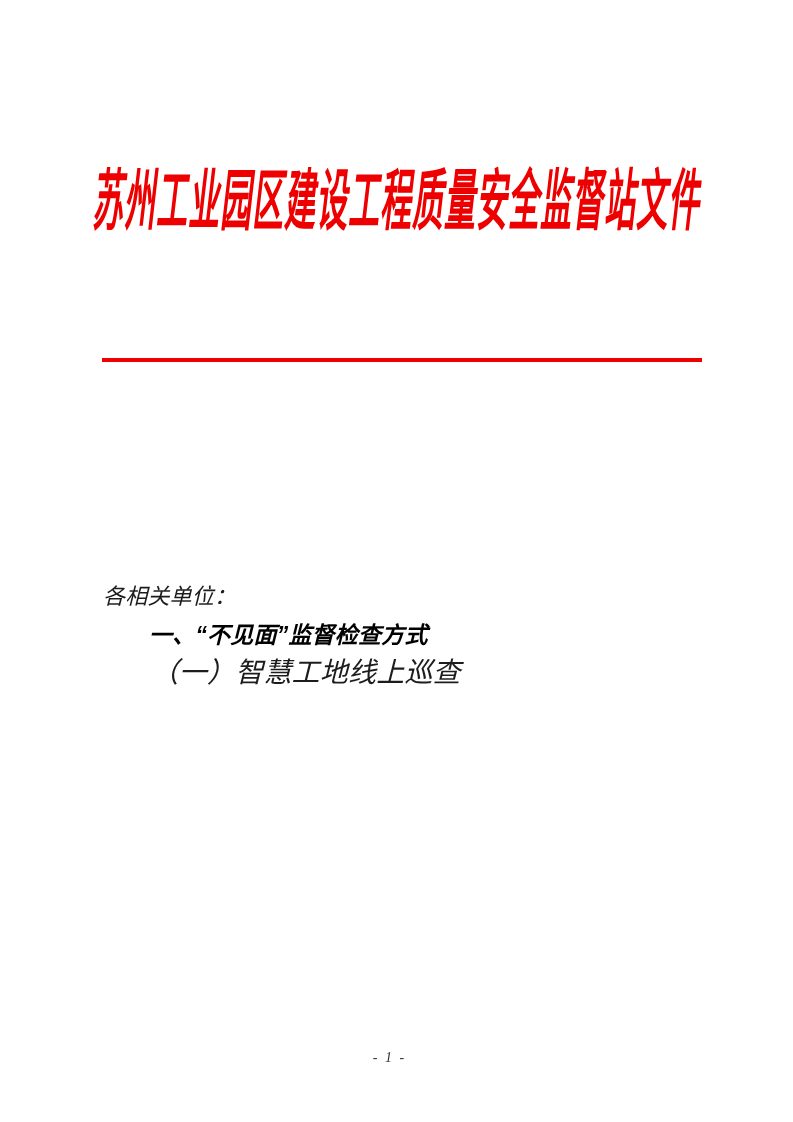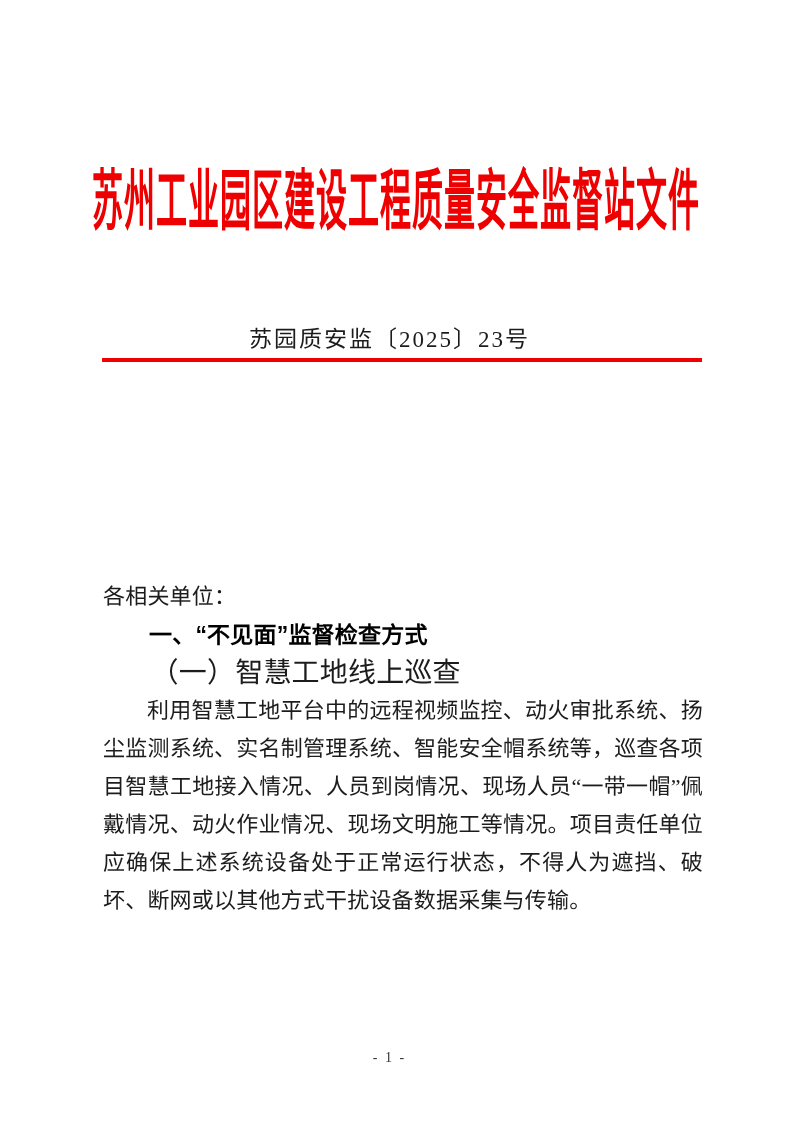--- a/index.html
+++ b/index.html
@@ -8,20 +8,21 @@
     background: #ffffff;
   }
   .page {
     position: relative;
     width: 779px;
     height: 1122px;
     background: #ffffff;
     overflow: hidden;
     font-family: "Liberation Serif", "DejaVu Serif", serif;
     color: #1c1c1c;
+    font-style: italic;
   }
   
   .letterhead {
     position: absolute;
     left: 96px;
     top: 154px;
     width: 600px;
     height: 80px;
     display: flex;
     align-items: center;
@@ -113,27 +114,25 @@
 </style>
 </head>
 <body>
 
 <div class="page">
 
   <div class="letterhead">
     <div class="letterhead-inner">苏州工业园区建设工程质量安全监督站文件</div>
   </div>
 
-  <div class="doc-number">苏园质安监〔2025〕23号</div>
 
   <div class="red-rule"></div>
 
 
   <div class="body-text">
     <p>各相关单位：</p>
     <p class="section-heading">一、“不见面”监督检查方式</p>
     <p class="subsection-heading">（一）智慧工地线上巡查</p>
-    <p class="indent">利用智慧工地平台中的远程视频监控、动火审批系统、扬尘监测系统、实名制管理系统、智能安全帽系统等，巡查各项目智慧工地接入情况、人员到岗情况、现场人员“一带一帽”佩戴情况、动火作业情况、现场文明施工等情况。项目责任单位应确保上述系统设备处于正常运行状态，不得人为遮挡、破坏、断网或以其他方式干扰设备数据采集与传输。</p>
   </div>
 
   <div class="page-num">- 1 -</div>
 
 </div>
 
 </body></html>

